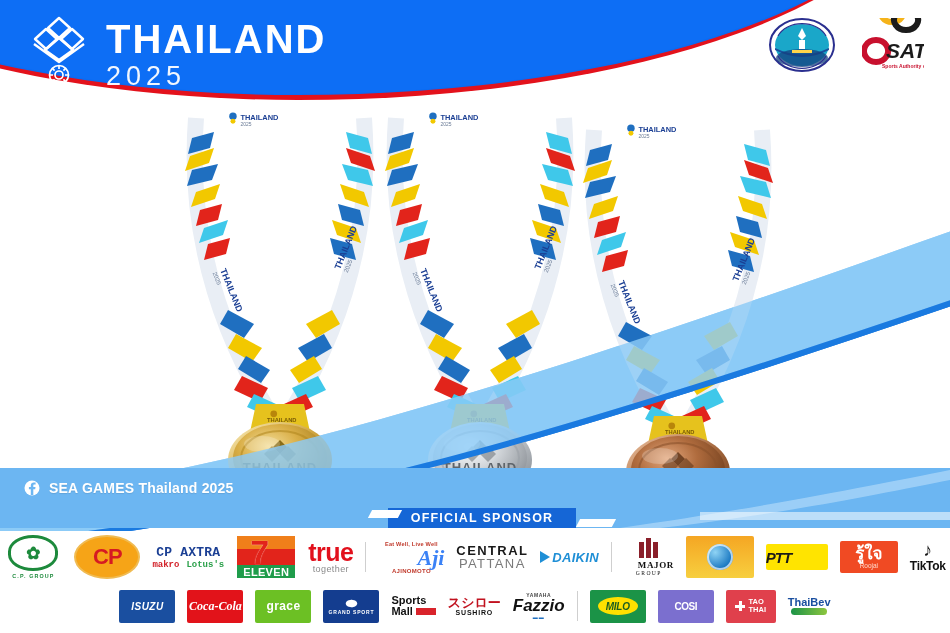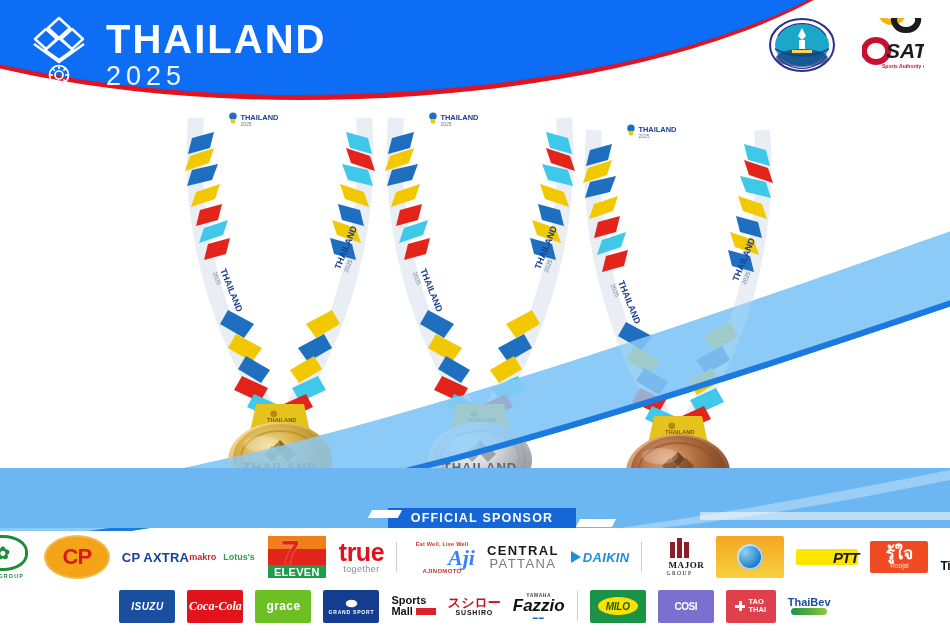--- a/index.html
+++ b/index.html
@@ -95,21 +95,21 @@
   .cpg-leaf{font-size:17px;color:#1d8a3c;line-height:15px;font-weight:bold;}
   .cpg-label{font-size:5.4px;color:#1d8a3c;letter-spacing:1.1px;font-weight:bold;margin-top:2px;}
 
   .cpoval{
     width:62px;height:40px;border-radius:50%;background:#f6a417;
     display:flex;align-items:center;justify-content:center;
     border:2px solid #f0bb52;
   }
   .cpoval span{color:#d61a22;font-size:22px;font-weight:bold;letter-spacing:-1px;font-family:"Liberation Sans",sans-serif;}
 
-  .cpaxtra{display:flex;flex-direction:row;align-items:center;gap:0;}
+  .cpaxtra{display:flex;flex-direction:column;align-items:center;gap:0;font-family:Liberation Mono, monospace;}
   .cpaxtra .l1{font-size:13px;font-weight:bold;color:#1b3f94;letter-spacing:.2px;}
   .cpaxtra .l2{display:flex;gap:7px;align-items:center;}
   .cpaxtra .l2 b{font-size:9px;color:#d2232a;font-weight:bold;}
   .cpaxtra .l2 i{font-size:9px;color:#2aa04a;font-style:normal;font-weight:bold;}
 
   .seven{position:relative;width:60px;height:42px;display:flex;flex-direction:column;align-items:center;justify-content:center;}
   .seven-top{width:58px;height:13px;background:#f07f1a;}
   .seven-mid{width:58px;height:16px;background:#e2241b;display:flex;align-items:center;justify-content:center;}
   .seven-bot{width:58px;height:13px;background:#1f9c4b;display:flex;align-items:center;justify-content:center;}
   .seven-7{position:absolute;left:14px;top:1px;color:#e2241b;font-size:34px;font-weight:bold;line-height:30px;z-index:3;text-shadow:0 0 1px #fff;}
@@ -134,21 +134,21 @@
 
   .major{display:flex;flex-direction:column;align-items:center;}
   .major .mj-ic{display:flex;gap:2px;align-items:flex-end;}
   .major .mj-ic i{display:block;width:5px;background:#8a1f2a;font-style:normal;}
   .major .m1{font-size:9px;font-weight:bold;color:#111;letter-spacing:.6px;margin-top:2px;font-family:"Liberation Serif",serif;margin-left:14px;}
   .major .m2{font-size:5.6px;color:#111;letter-spacing:1.4px;font-family:"Liberation Serif",serif;}
 
   .popwo{width:68px;height:42px;background:linear-gradient(180deg,#f5a623,#f7cf3f);display:flex;align-items:center;justify-content:center;border-radius:2px;}
   .popwo .pw-ball{width:26px;height:26px;border-radius:50%;background:radial-gradient(circle at 32% 32%,#8fd4f5,#1675c0 70%);box-shadow:0 0 0 2px #ffffffaa inset;}
 
-  .ptt{width:62px;height:16px;background:#ffe400;display:flex;align-items:center;justify-content:flex-end;border-radius:2px;}
+  .ptt{width:62px;height:26px;background:#ffe400;display:flex;align-items:center;justify-content:flex-start;border-radius:2px;}
   .ptt span{font-size:15px;font-weight:bold;font-style:italic;color:#1a1a1a;letter-spacing:-1px;}
 
   .roojai{width:58px;height:32px;background:#f04a23;display:flex;flex-direction:column;align-items:center;justify-content:center;border-radius:2px;}
   .roojai .r1{font-size:17px;color:#fff;font-weight:bold;line-height:16px;}
   .roojai .r2{font-size:6.5px;color:#ffd9cc;}
 
   .tiktok{display:flex;flex-direction:column;align-items:center;}
   .tiktok .tt-n{font-size:18px;color:#111;font-weight:bold;line-height:17px;}
   .tiktok .tt-t{font-size:12px;font-weight:bold;color:#111;letter-spacing:-.3px;}
 
@@ -510,20 +510,27 @@
   </svg>
 
   <div class="infobar">
     <div class="infobar-bg"></div>
     <svg style="position:absolute;left:0;top:0;" width="950" height="60">
       <path d="M0 0 L950 0 L950 60 L0 60 Z" fill="#6cb6f2"></path>
       <path d="M620 60 C 760 40 880 16 950 2 L950 12 C 880 26 770 48 660 60 Z" fill="#a8d5f7" opacity=".8"></path>
       <path d="M700 44 L950 44 L950 52 L700 52 Z" fill="#ffffff" opacity=".55"></path>
     </svg>
     <div class="info-lines">
+      <div class="info-line">
+        <svg class="mini-icon" viewBox="0 0 16 16">
+          <circle cx="8" cy="8" r="7.5" fill="#ffffff"></circle>
+          <path d="M9.3 15V9.3h1.9l.3-2.2H9.3V5.7c0-.6.2-1.1 1.1-1.1h1.2V2.6c-.2 0-.9-.1-1.8-.1-1.8 0-3 1.1-3 3.1v1.5H4.9v2.2h1.9V15z" fill="#6cb6f2"></path>
+        </svg>
+        <span class="info-txt">SEA GAMES Thailand 2025</span>
+      </div>
     </div>
   </div>
 
   <div class="sponsor-banner">
     <div class="sb-blue"></div>
     <div class="sb-white-l"></div>
     <div class="sb-white-r"></div>
     <div class="sb-text">OFFICIAL SPONSOR</div>
   </div>
 

